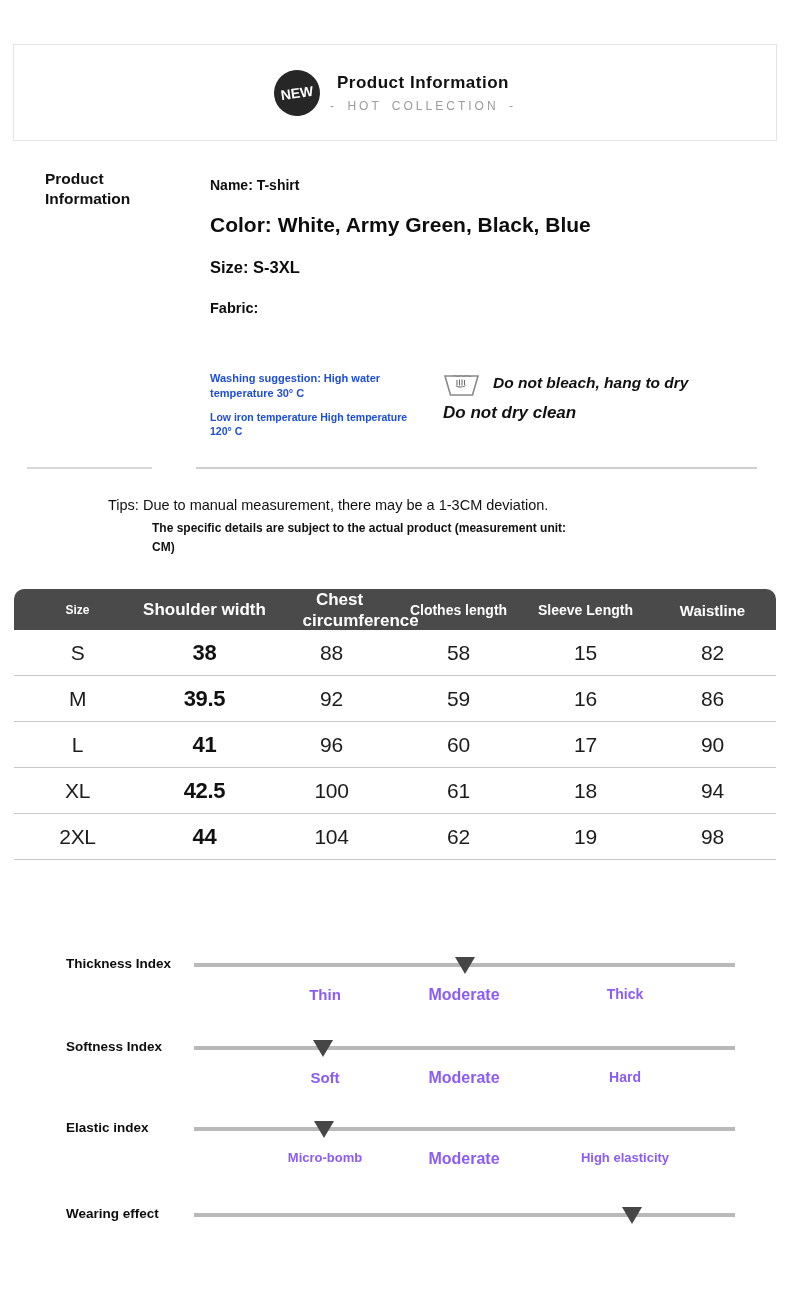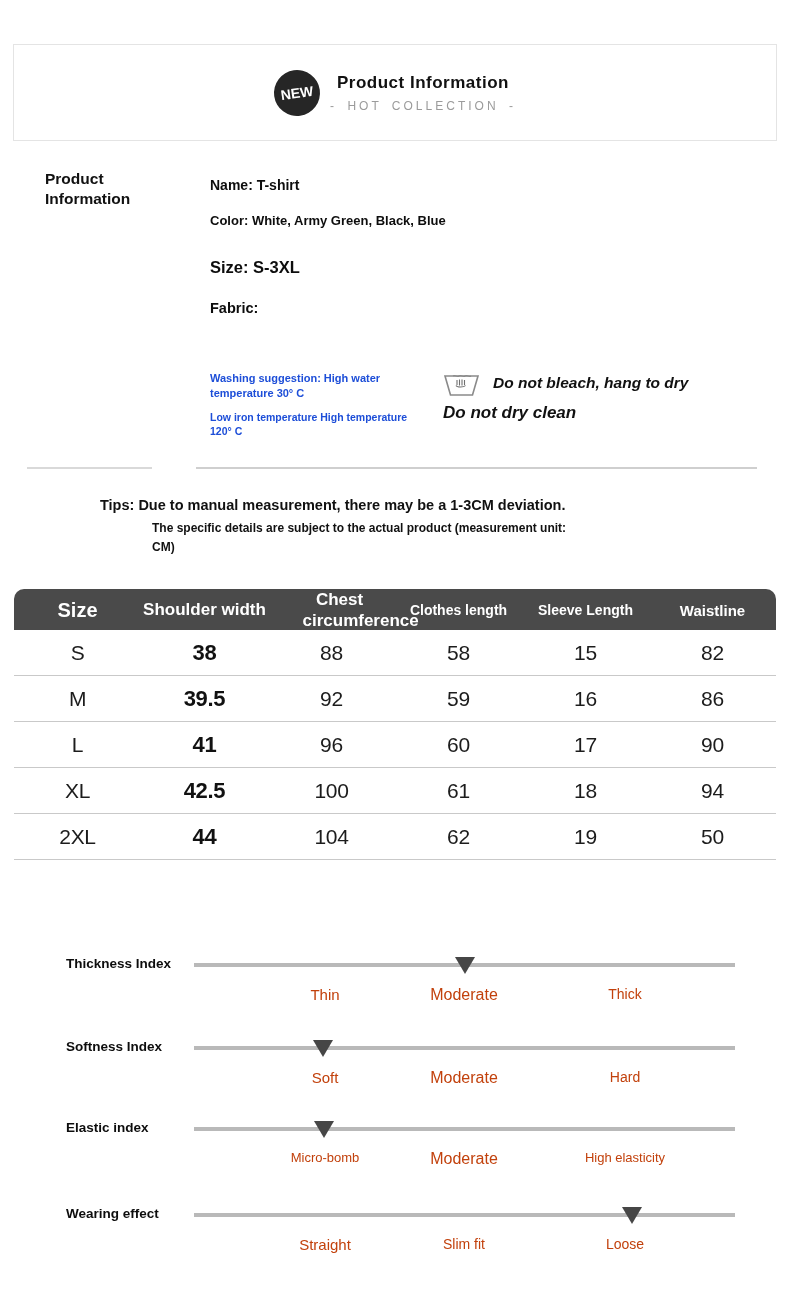--- a/index.html
+++ b/index.html
@@ -25,21 +25,21 @@
   .header-title { font-size:17px; font-weight:800; letter-spacing:0.5px; color:#111; }
   .header-subtitle { margin-top:6px; font-size:12px; color:#9b9b9b; letter-spacing:3px; word-spacing:4px; }
 
   
   .section-title {
     position:absolute; left:45px; top:169px; width:120px;
     font-size:15.5px; font-weight:800; line-height:1.32; color:#111;
   }
   .field { position:absolute; left:210px; font-weight:700; color:#0d0d0d; }
   .field-name   { top:177px; font-size:14px; }
-  .field-color  { top:213px; font-size:13px; }
+  .field-color  { top:213px; font-size:21px; }
   .field-size   { top:258px; font-size:16.5px; }
   .field-fabric { top:300px; font-size:14.5px; }
 
   
   .wash-left {
     position:absolute; left:210px; top:371px; width:218px;
     font-weight:700; color:#1d4ed8;
   }
   .wash-left .w1 { font-size:11px; line-height:1.35; }
   .wash-left .w2 { font-size:10.5px; line-height:1.35; margin-top:9px; }
@@ -48,32 +48,32 @@
   .wash-icon { width:37px; height:30px; flex:0 0 auto; }
   .care-text1 { margin-left:13px; font-size:15.5px; font-weight:800; white-space:nowrap; }
   .care-text2 { margin-top:5px; font-size:17px; font-weight:800; }
 
   
   .divider { position:absolute; height:2px; background:#d9d9d9; }
   .divider-left  { left:27px;  top:467px; width:125px; }
   .divider-right { left:196px; top:467px; width:561px; background:#cfcfcf; }
 
   
-  .tips-1 { position:absolute; left:100px; top:497px; font-size:14.5px; font-weight:700; }
+  .tips-1 { position:absolute; left:108px; top:497px; font-size:14.5px; font-weight:400; }
   .tips-2 { position:absolute; left:152px; top:519px; width:438px; font-size:12px; font-weight:700; line-height:1.55; }
 
   
   .size-table { position:absolute; left:14px; top:589px; width:762px; }
   .t-head {
     height:41px; background:#4a4a4a; border-radius:10px 10px 0 0;
     display:grid; grid-template-columns:repeat(6,1fr); align-items:center;
     color:#fff;
   }
   .t-head > div { text-align:center; font-weight:700; }
-  .th-size { font-size:20px; }
+  .th-size { font-size:12px; }
   .th-shoulder { font-size:17px; }
   .th-chest { font-size:17px; text-align:right; padding-left:16px; width:90px; line-height:1.25; justify-self:center; }
   .th-clothes, .th-sleeve { font-size:14px; }
   .th-waist { font-size:15px; }
   .t-row {
     height:46px; display:grid; grid-template-columns:repeat(6,1fr);
     align-items:center; border-bottom:1px solid #c9c9c9;
   }
   .t-row > div { text-align:center; font-size:21px; font-weight:400; color:#1c1c1c; letter-spacing:-0.3px; }
   .t-row > div.b { font-weight:700; font-size:22px; color:#111; }
@@ -82,21 +82,21 @@
   .idx-group { position:absolute; left:0; width:790px; height:80px; }
   .idx-0 { top:946px; } .idx-1 { top:1029px; } .idx-2 { top:1110px; } .idx-3 { top:1196px; }
   .idx-label { position:absolute; left:66px; top:10px; font-size:13.5px; font-weight:800; color:#0d0d0d; }
   .idx-track { position:absolute; left:194px; top:17px; width:541px; height:4px; background:#b9b9b9; }
   .idx-marker {
     position:absolute; top:-6px; width:0; height:0; margin-left:-10px;
     border-left:10px solid transparent; border-right:10px solid transparent;
     border-top:17px solid #464646;
   }
   .idx-opts { position:absolute; top:40px; left:0; width:790px; height:26px; }
-  .idx-opt { position:absolute; transform:translateX(-50%); font-weight:400; white-space:nowrap; color:#c2410c; }
+  .idx-opt { position:absolute; transform:translateX(-50%); font-weight:700; white-space:nowrap; color:#8b5cf6; }
   .opt-0 { left:325px; font-size:15px; }
   .opt-1 { left:464px; font-size:16px; }
   .opt-2 { left:625px; font-size:14px; }
   .idx-3 .opt-1 { font-size:14px; }
   .idx-2 .opt-0, .idx-2 .opt-2 { font-size:13px; }
 </style>
 </head>
 <body>
 
 <div class="header-card">
@@ -188,21 +188,21 @@
     <div>61</div>
     <div>18</div>
     <div>94</div>
   </div>
   <div class="t-row">
     <div>2XL</div>
     <div class="b">44</div>
     <div>104</div>
     <div>62</div>
     <div>19</div>
-    <div>50</div>
+    <div>98</div>
   </div>
 </div>
 
 <div class="idx-group idx-0">
   <div class="idx-label">Thickness Index</div>
   <div class="idx-track">
     <div class="idx-marker" style="left:50%"></div>
   </div>
   <div class="idx-opts">
     <span class="idx-opt opt-0">Thin</span>
@@ -233,18 +233,13 @@
     <span class="idx-opt opt-1">Moderate</span>
     <span class="idx-opt opt-2">High elasticity</span>
   </div>
 </div>
 
 <div class="idx-group idx-3">
   <div class="idx-label">Wearing effect</div>
   <div class="idx-track">
     <div class="idx-marker" style="left:81%"></div>
   </div>
-  <div class="idx-opts">
-    <span class="idx-opt opt-0">Straight</span>
-    <span class="idx-opt opt-1">Slim fit</span>
-    <span class="idx-opt opt-2">Loose</span>
-  </div>
 </div>
 
 </body></html>

